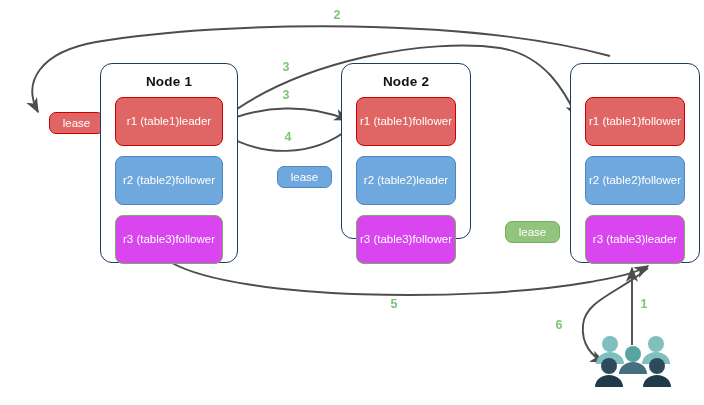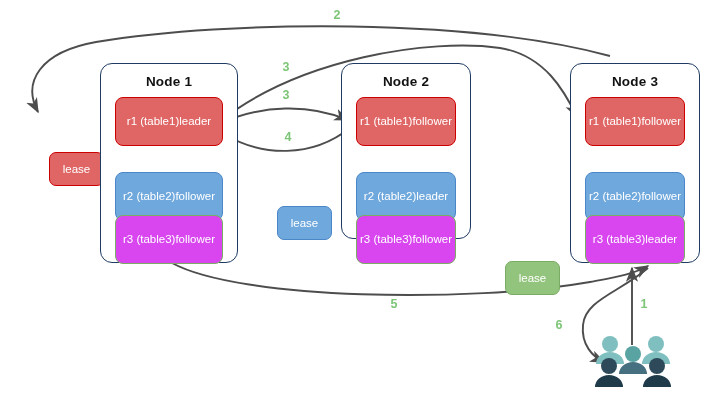--- a/index.html
+++ b/index.html
@@ -59,35 +59,34 @@
     line-height: 1.18;
     font-size: 11.5px;
     color: #ffffff;
   }
   .replica .l1, .replica .l2 { display: block; }
   .rep-red   { background: #e06666; border: 1.6px solid #cc0000; }
   .rep-blue  { background: #6fa8dc; border: 1.6px solid #4a86c8; }
   .rep-green { background: #d946ef; border: 1.6px solid #7aad63; }
 
   .r1 { top: 33px; }
-  .r2 { top: 92px; margin-top: 16px; }
+  .r2 { top: 92px; }
   .r3 { top: 151px; }
 
   
   .lease {
     position: absolute;
     box-sizing: border-box;
     border-radius: 7px;
     display: flex;
     align-items: center;
     justify-content: center;
     font-size: 11.5px;
     color: #ffffff;
-    height: 34px;
-    margin-top: 40px;
+    height: 22px;
   }
   .lease-red   { background: #e06666; border: 1.6px solid #cc0000; }
   .lease-blue  { background: #6fa8dc; border: 1.6px solid #4a86c8; }
   .lease-green { background: #93c47d; border: 1.6px solid #7aad63; }
 
   
   .step {
     position: absolute;
     font-size: 12.5px;
     font-weight: bold;
@@ -177,21 +176,20 @@
       <span class="l1">r2 (table2)</span>
       <span class="l2">leader</span>
     </div>
     <div class="replica rep-green r3">
       <span class="l1">r3 (table3)</span>
       <span class="l2">follower</span>
     </div>
   </div>
 
   <div class="node" style="left:570px; top:63px; width:130px; height:200px;">
-    <div class="node-title">Node 3</div>
 
     <div class="replica rep-red r1">
       <span class="l1">r1 (table1)</span>
       <span class="l2">follower</span>
     </div>
     <div class="replica rep-blue r2">
       <span class="l1">r2 (table2)</span>
       <span class="l2">follower</span>
     </div>
     <div class="replica rep-green r3">

